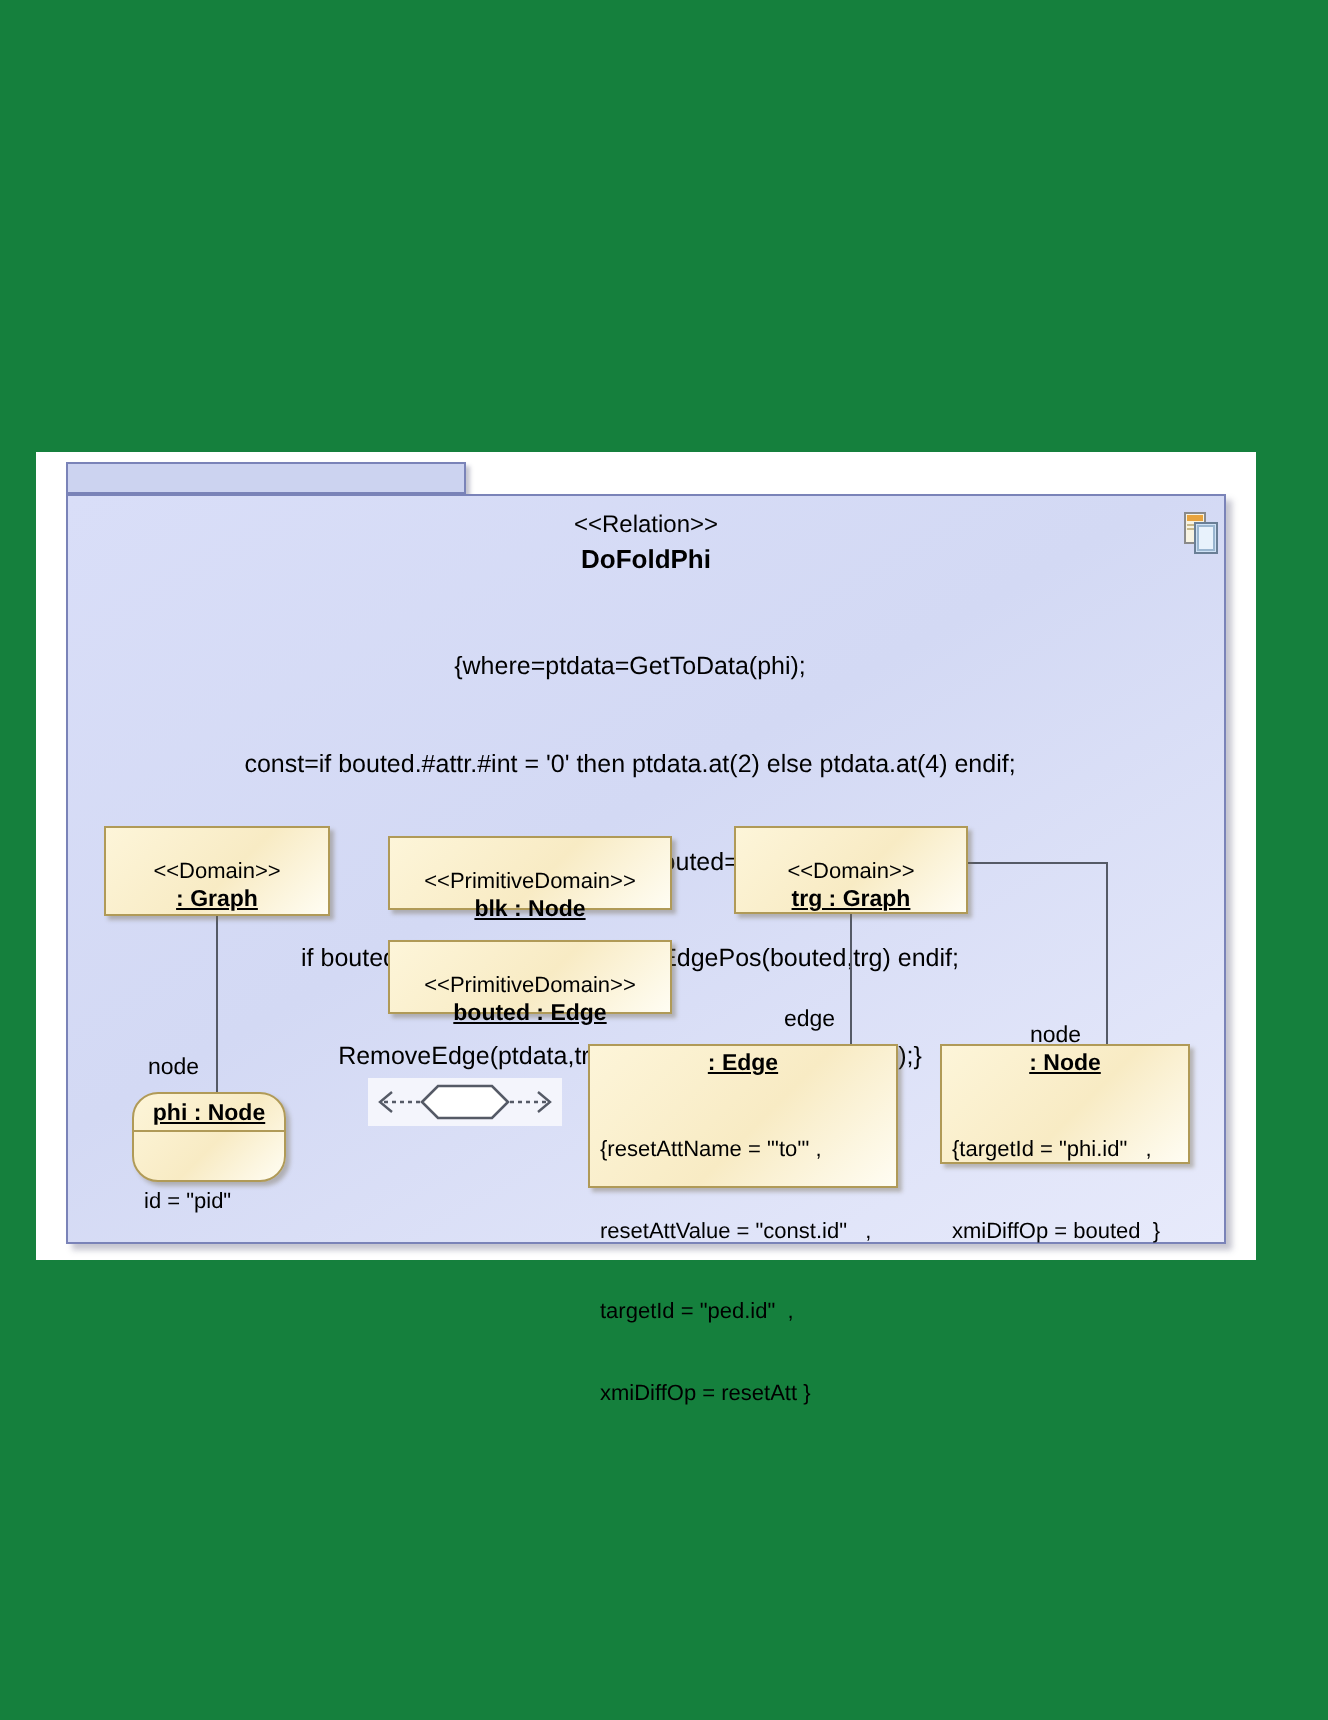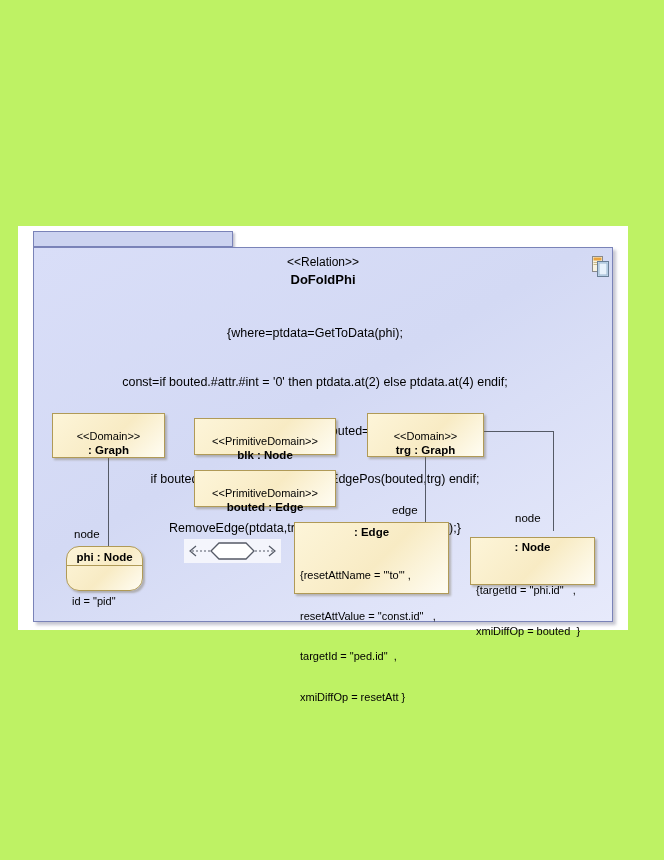--- a/index.html
+++ b/index.html
@@ -14,21 +14,21 @@
     font-family: "Liberation Sans", sans-serif;
   }
 
   
   #canvas {
     position: absolute;
     left: 0;
     top: 0;
     width: 664px;
     height: 860px;
-    background: #bef264;
+    background: #15803d;
   }
 
   
   #paper {
     position: absolute;
     left: 18px;
     top: 226px;
     width: 610px;
     height: 404px;
     background: #ffffff;
@@ -118,20 +118,21 @@
   .uml-stereo {
     display: block;
     font-size: 11px;
     line-height: 13px;
   }
   .uml-title {
     display: block;
     font-weight: bold;
     font-size: 11.5px;
     line-height: 14px;
+    text-decoration: underline;
   }
   .uml-sep {
     border-top: 1px solid #b09a57;
   }
   .uml-attrs {
     padding: 2px 4px 3px 5px;
     font-size: 11px;
     line-height: 13.5px;
     white-space: pre;
   }
@@ -250,21 +251,21 @@
       <span class="uml-title">: Edge</span>
     </div>
     <div class="uml-attrs">
       <div>{resetAttName = "'to'" ,</div>
       <div>resetAttValue = "const.id"   ,</div>
       <div>targetId = "ped.id"  ,</div>
       <div>xmiDiffOp = resetAtt }</div>
     </div>
   </div>
 
-  <div class="uml-box" style="left:470px; top:537px; width:125px; height:48px;">
+  <div class="uml-box" style="left:470px; top:522px; width:125px; height:60px;">
     <div class="uml-head" style="padding-top:2px;">
       <span class="uml-title">: Node</span>
     </div>
     <div class="uml-attrs">
       <div>{targetId = "phi.id"   ,</div>
       <div>xmiDiffOp = bouted  }</div>
     </div>
   </div>
 
   <div id="hex-wrap">

